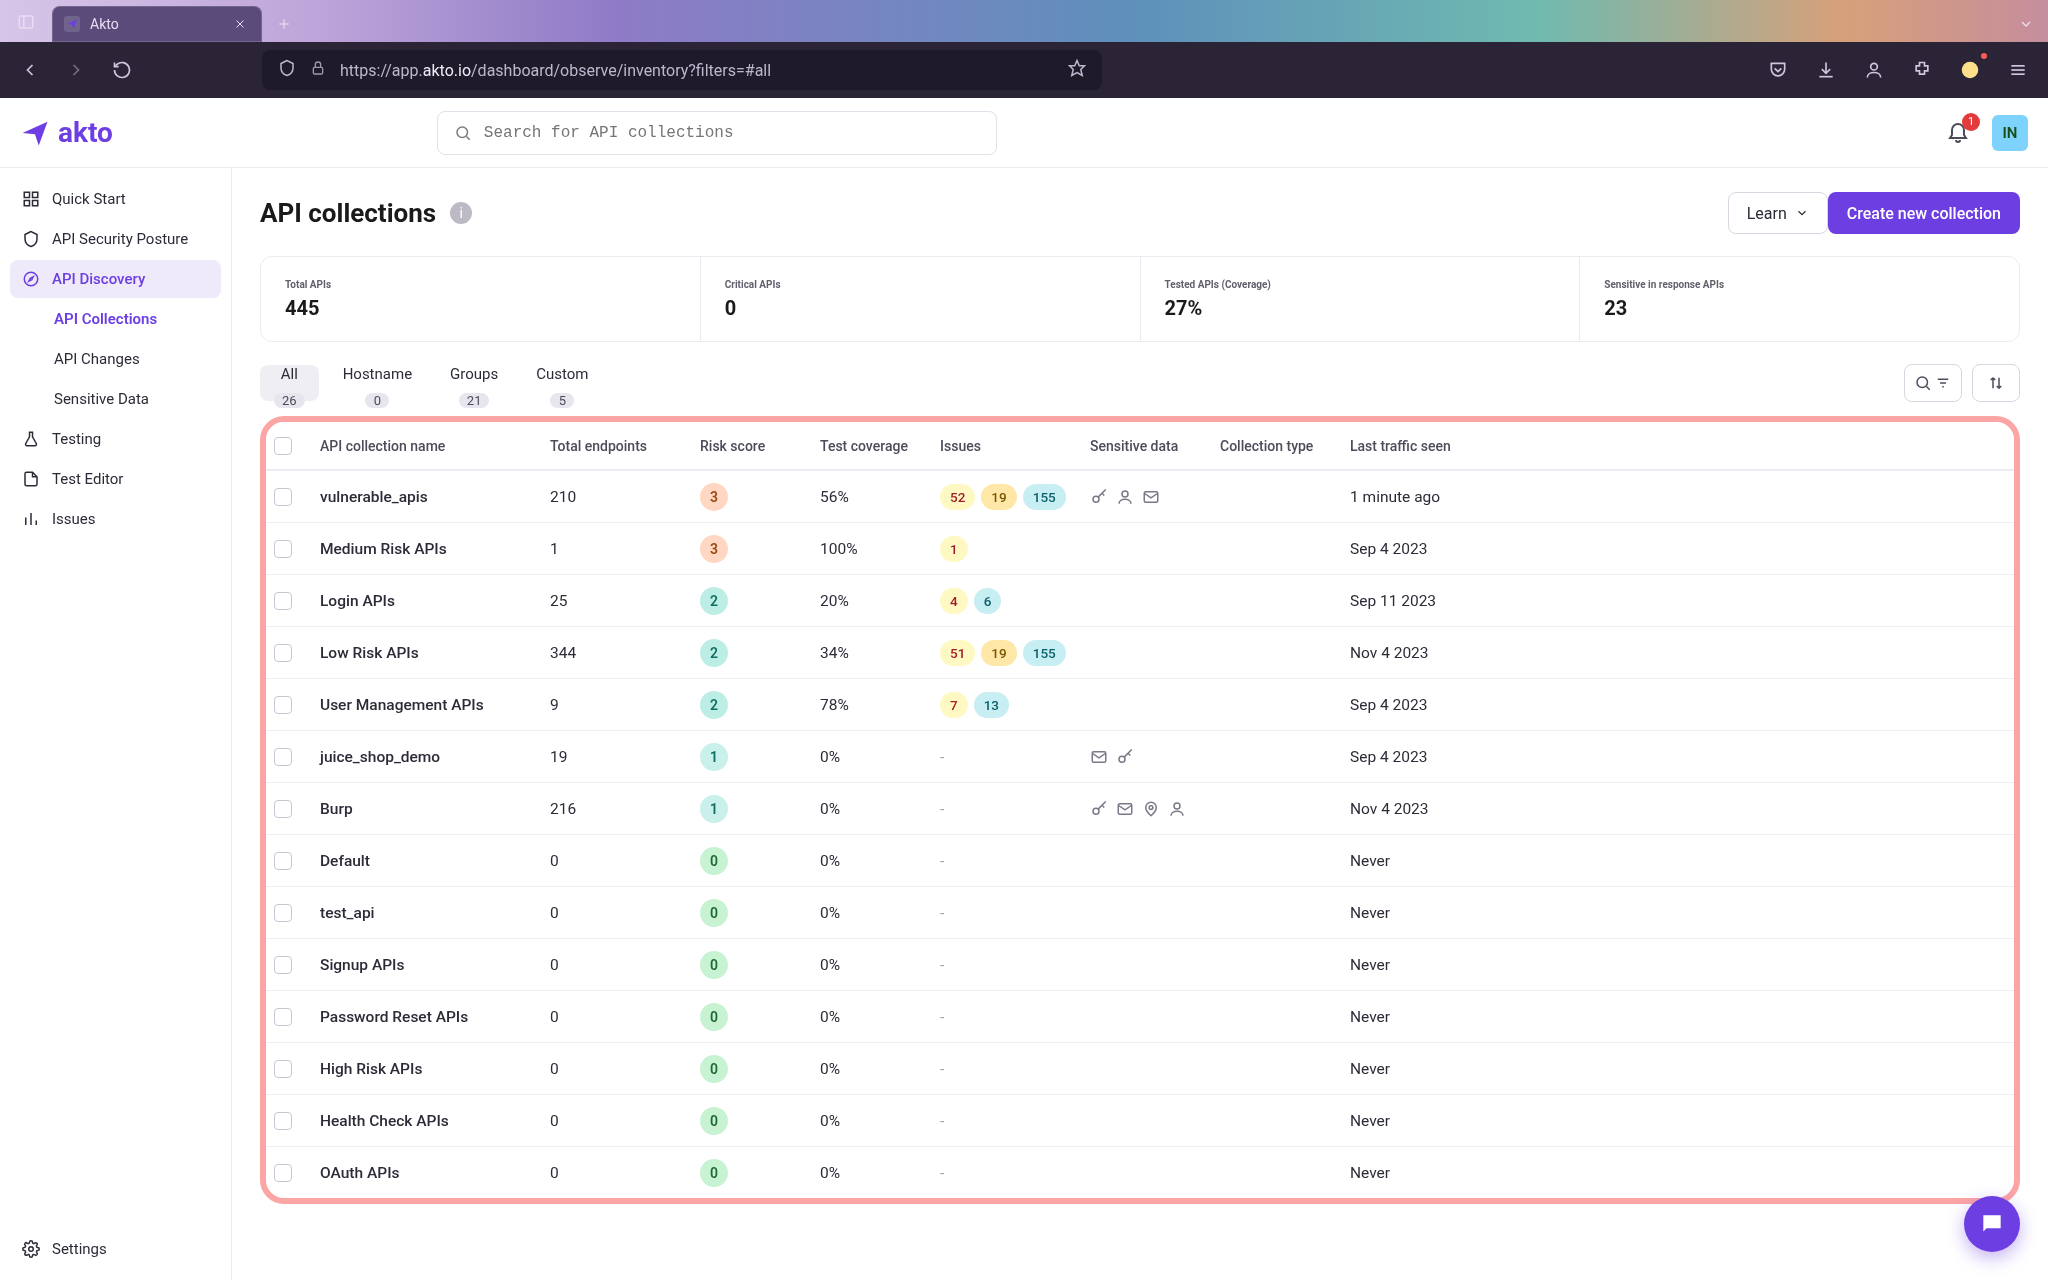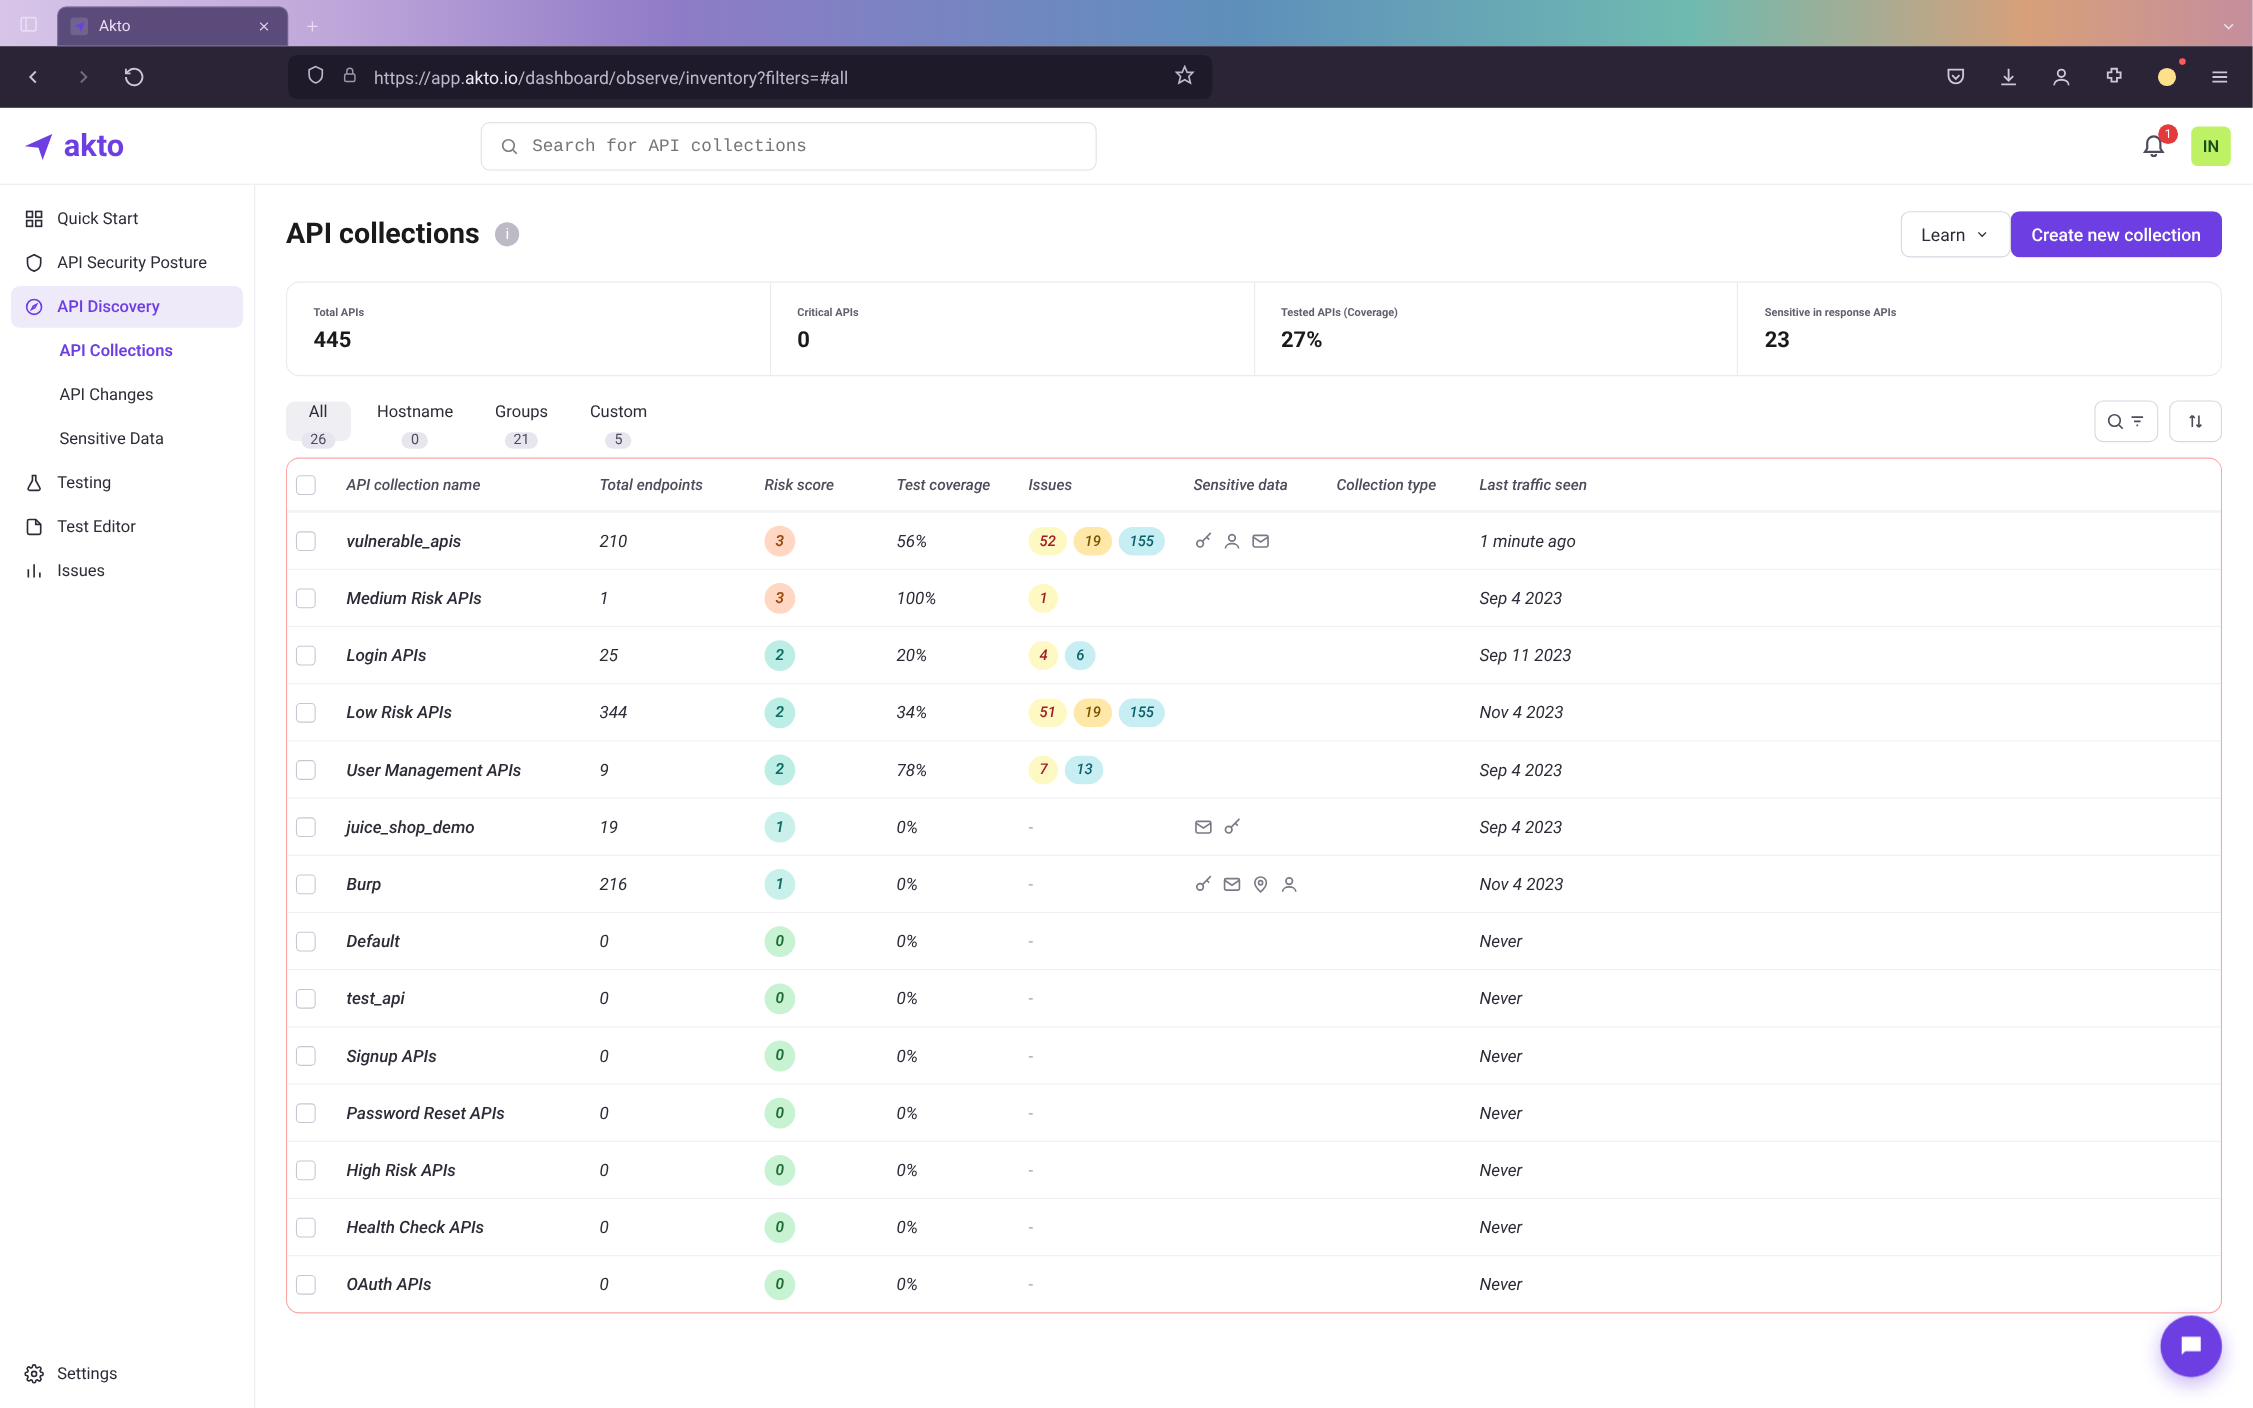--- a/index.html
+++ b/index.html
@@ -40,21 +40,21 @@
 
 
 .app-bar{height:70px;border-bottom:1px solid #eceaf0;display:flex;align-items:center;padding:0 20px;gap:24px;}
 .logo{display:flex;align-items:center;gap:8px;color:#6d3fe3;font-weight:700;font-size:28px;}
 .logo-mark{width:30px;height:30px;}
 .search-box{margin-left:300px;flex:0 0 560px;height:44px;border:1px solid #e2e0e8;border-radius:8px;display:flex;align-items:center;gap:12px;padding:0 16px;color:#7c7a85;background:#fff;}
 .search-box input{border:none;outline:none;flex:1;font-size:16px;background:transparent;font-family:Liberation Mono, monospace;}
 .app-bar .right{margin-left:auto;display:flex;align-items:center;gap:18px;}
 .bell{position:relative;width:28px;height:28px;color:#4e4b5a;}
 .bell .badge{position:absolute;top:-6px;right:-6px;min-width:18px;height:18px;border-radius:9px;background:#e33b3b;color:#fff;font-size:11px;display:flex;align-items:center;justify-content:center;padding:0 4px;}
-.avatar{width:36px;height:36px;border-radius:6px;background:#bef264;color:#184d18;font-weight:600;display:flex;align-items:center;justify-content:center;font-size:15px;}
+.avatar{width:36px;height:36px;border-radius:6px;background:#7dd3fc;color:#184d18;font-weight:600;display:flex;align-items:center;justify-content:center;font-size:15px;}
 
 
 .layout{display:flex;height:calc(1280px - 42px - 56px - 70px);}
 .sidebar{width:232px;border-right:1px solid #eceaf0;padding:12px 10px;display:flex;flex-direction:column;gap:2px;}
 .nav-item{height:38px;border-radius:8px;display:flex;align-items:center;gap:12px;padding:0 12px;color:#2d2b37;font-size:15px;cursor:pointer;}
 .nav-item.sub{padding-left:44px;font-size:15px;}
 .nav-item.active-parent{background:#efeaf9;color:#6d3fe3;font-weight:500;}
 .nav-item.active{color:#6d3fe3;font-weight:600;}
 .nav-item .ic{width:18px;height:18px;flex:0 0 18px;}
 .sidebar .bottom{margin-top:auto;}
@@ -77,21 +77,21 @@
 .tabs-row{margin-top:22px;display:flex;align-items:center;gap:10px;}
 .chip{height:36px;border-radius:8px;display:flex;align-items:center;gap:10px;padding:0 14px;font-size:15px;color:#2d2b37;cursor:pointer;flex-direction:column;}
 .chip.active{background:#efeef3;}
 .chip .count{background:#e7e5ee;border-radius:10px;min-width:24px;height:22px;display:flex;align-items:center;justify-content:center;font-size:13px;padding:0 8px;color:#4e4b5a;}
 .tabs-row .tools{margin-left:auto;display:flex;gap:10px;}
 .icon-btn{width:48px;height:38px;border:1px solid #d9d6e2;border-radius:8px;display:flex;align-items:center;justify-content:center;cursor:pointer;color:#4e4b5a;}
 .icon-btn svg{width:18px;height:18px;}
 .icon-btn.double{width:58px;gap:2px;}
 
 
-.table{margin-top:14px;border:1px solid #fca5a5;border-radius:12px;overflow:hidden;font-style:italic;}
+.table{margin-top:14px;border:6px solid #fca5a5;border-radius:24px;overflow:hidden;}
 .thead,.trow{display:grid;grid-template-columns:46px 230px 150px 120px 120px 150px 130px 130px 110px;align-items:center;min-height:48px;padding:0 8px;}
 .thead{background:#fff;border-bottom:1px solid #eceaf0;font-size:14px;color:#4e4b5a;font-weight:500;}
 .trow{border-top:1px solid #f1eff5;font-size:15.5px;color:#2d2b37;min-height:52px;}
 .cb{width:18px;height:18px;border:1.5px solid #c9c6d3;border-radius:4px;background:#fff;}
 .risk{width:28px;height:28px;border-radius:14px;display:flex;align-items:center;justify-content:center;font-size:14px;font-weight:600;}
 .risk.r3{background:#ffd7c2;color:#9a4a12;}
 .risk.r2{background:#bdeee6;color:#0f6e62;}
 .risk.r1{background:#c9f0ea;color:#0f6e62;}
 .risk.r0{background:#c8f3d3;color:#1d6b33;}
 .pill{height:26px;border-radius:13px;display:inline-flex;align-items:center;justify-content:center;padding:0 10px;font-size:13.5px;font-weight:500;margin-right:6px;}

